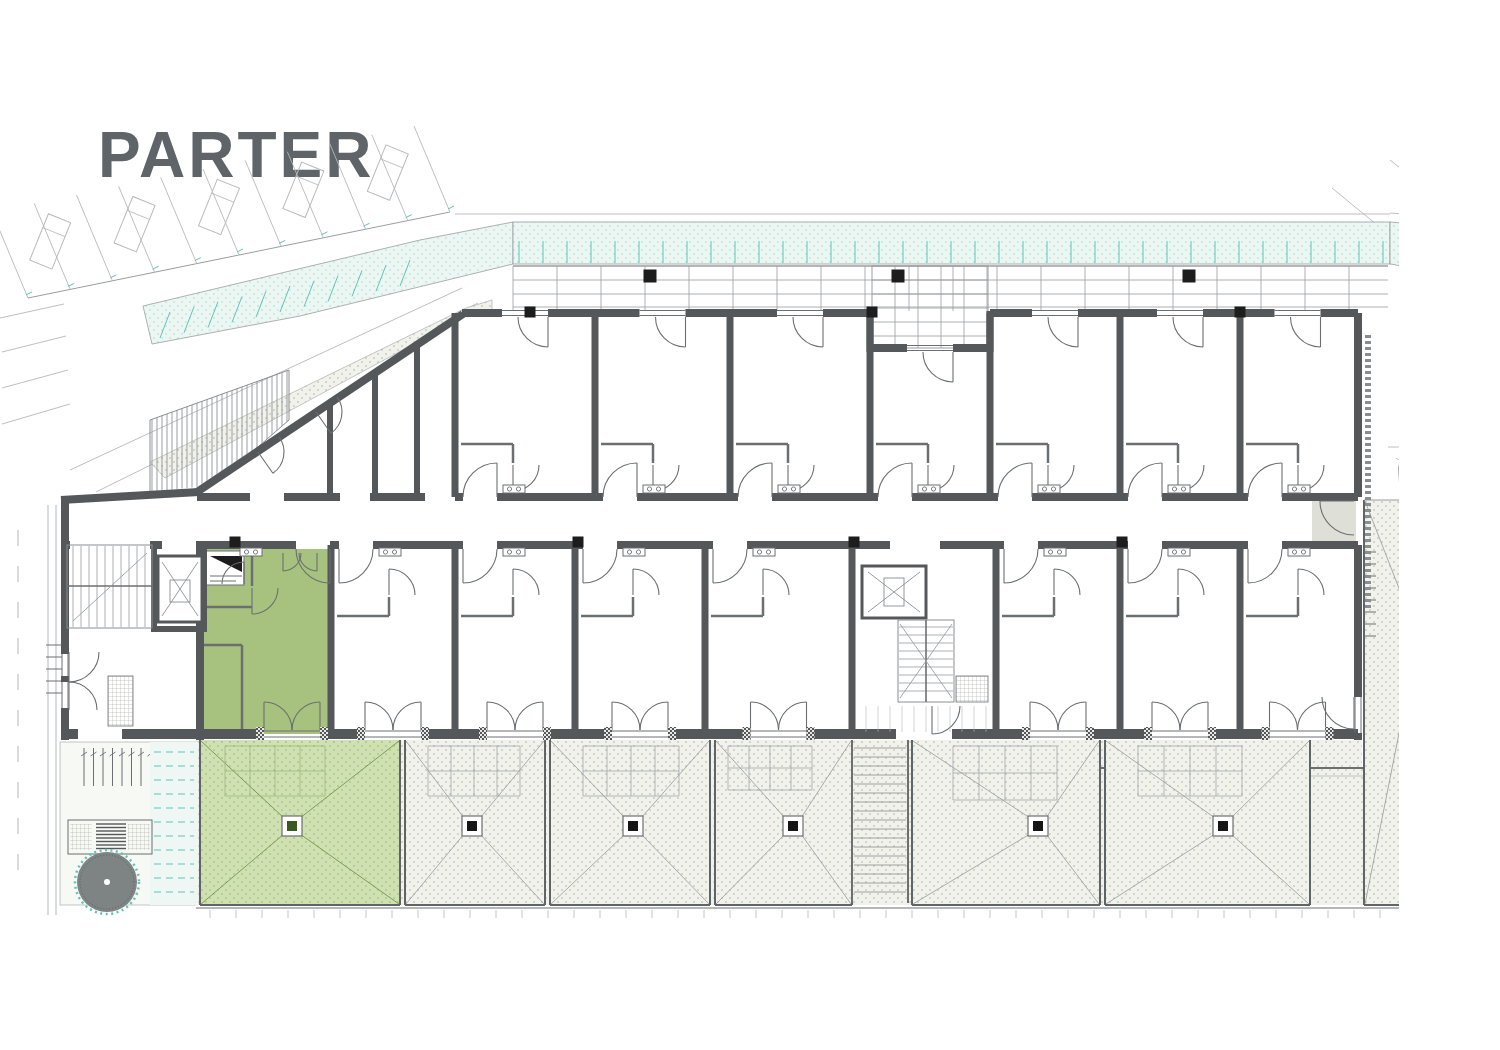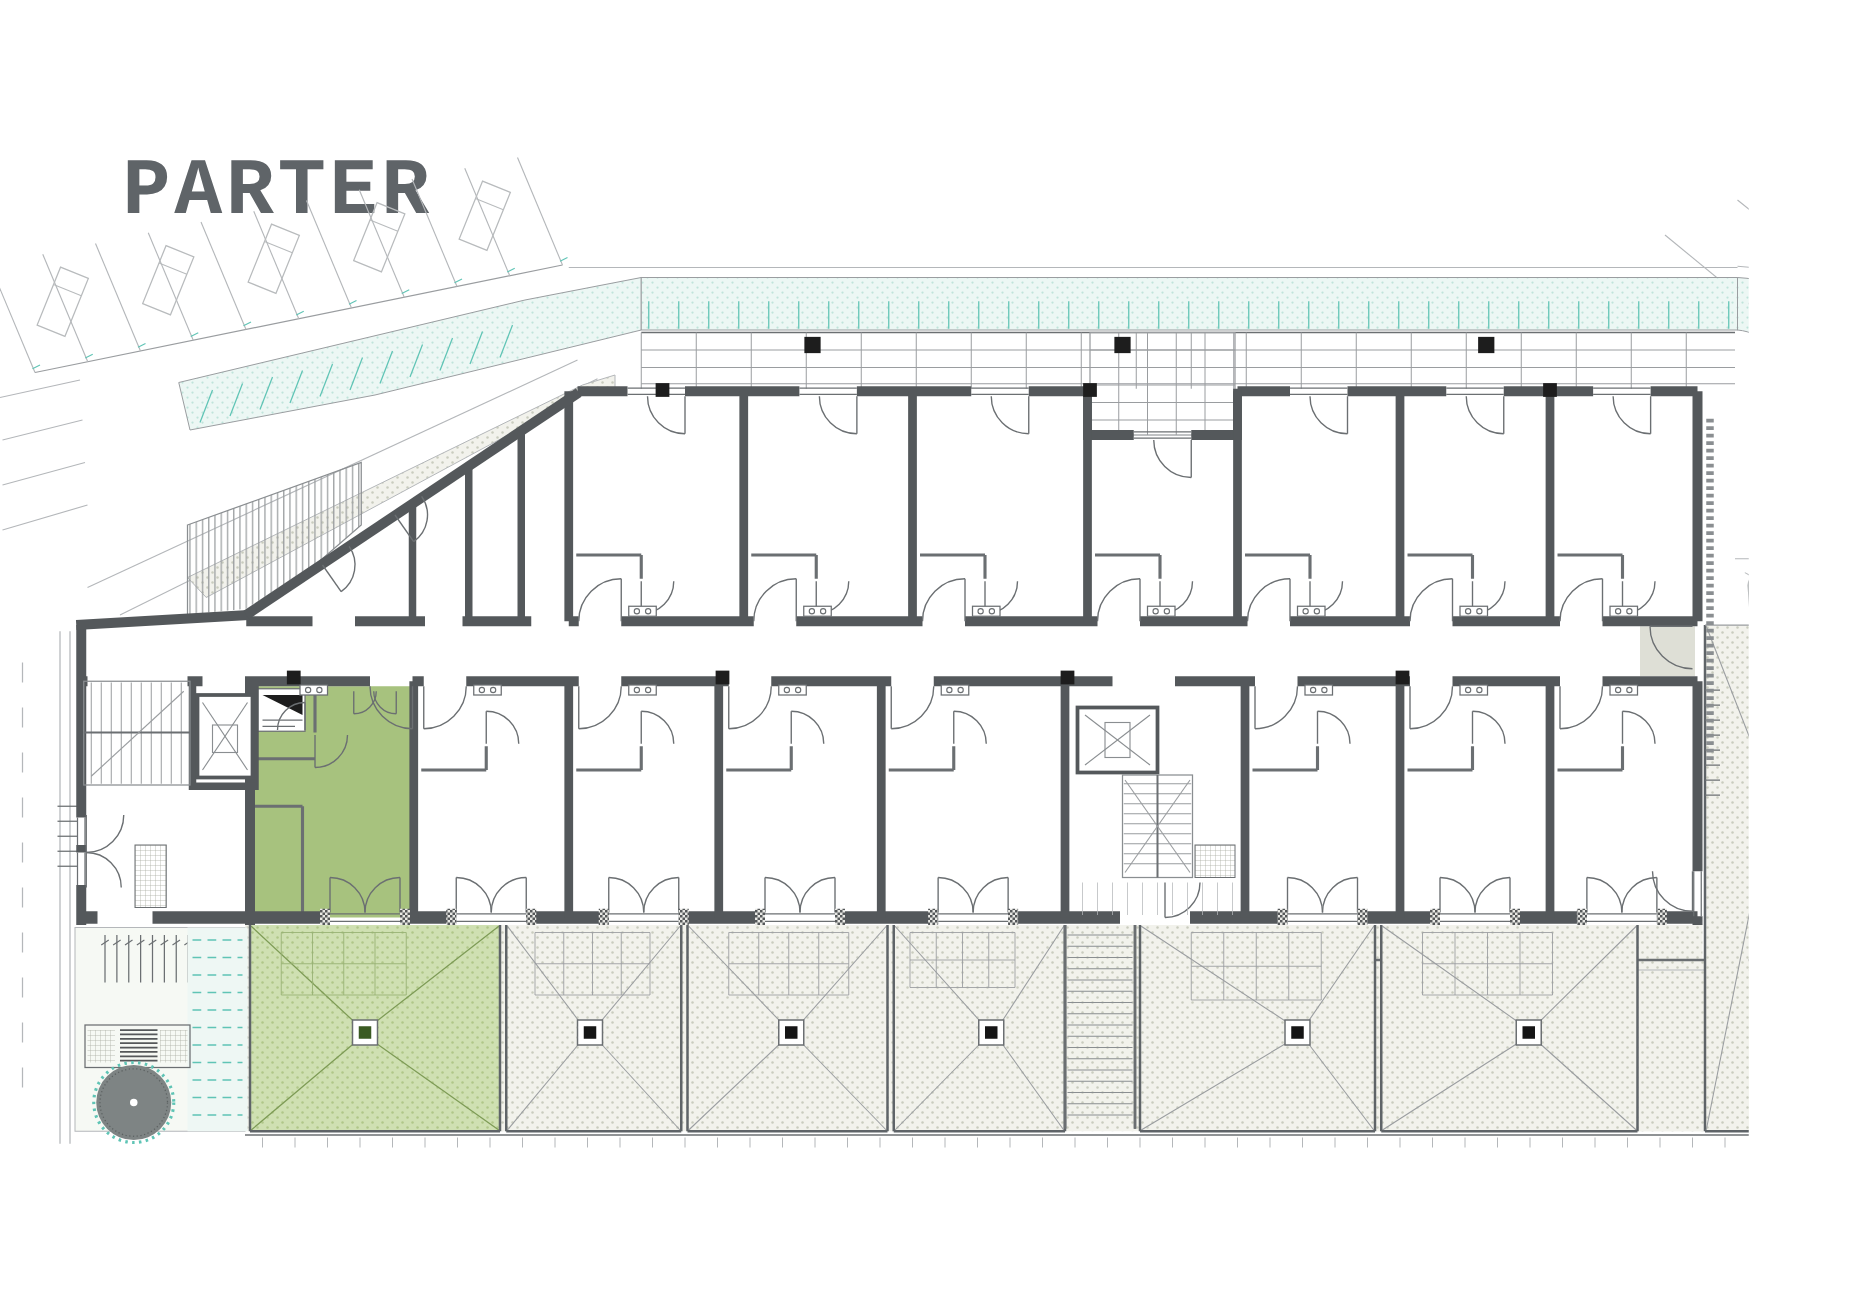--- a/index.html
+++ b/index.html
@@ -1,17 +1,17 @@
 <!DOCTYPE html>
 <html><head>
 <meta charset="utf-8">
 <style>
   html,body{margin:0;padding:0;background:#fff;}
   .page{position:relative;width:1399px;height:1050px;background:#fff;overflow:hidden;
-        font-family:Liberation Mono, monospace;}
+        font-family:Liberation Sans, sans-serif;}
   .title{position:absolute;left:98px;top:118px;font-size:64px;font-weight:bold;
          letter-spacing:3px;color:#5f6468;}
   svg{position:absolute;left:0;top:0;}
 </style>
 </head>
 <body>
 
 <div class="page">
   <div class="title">PARTER</div>
   <svg id="plan" width="1500" height="1050" viewBox="0 0 1500 1050">

